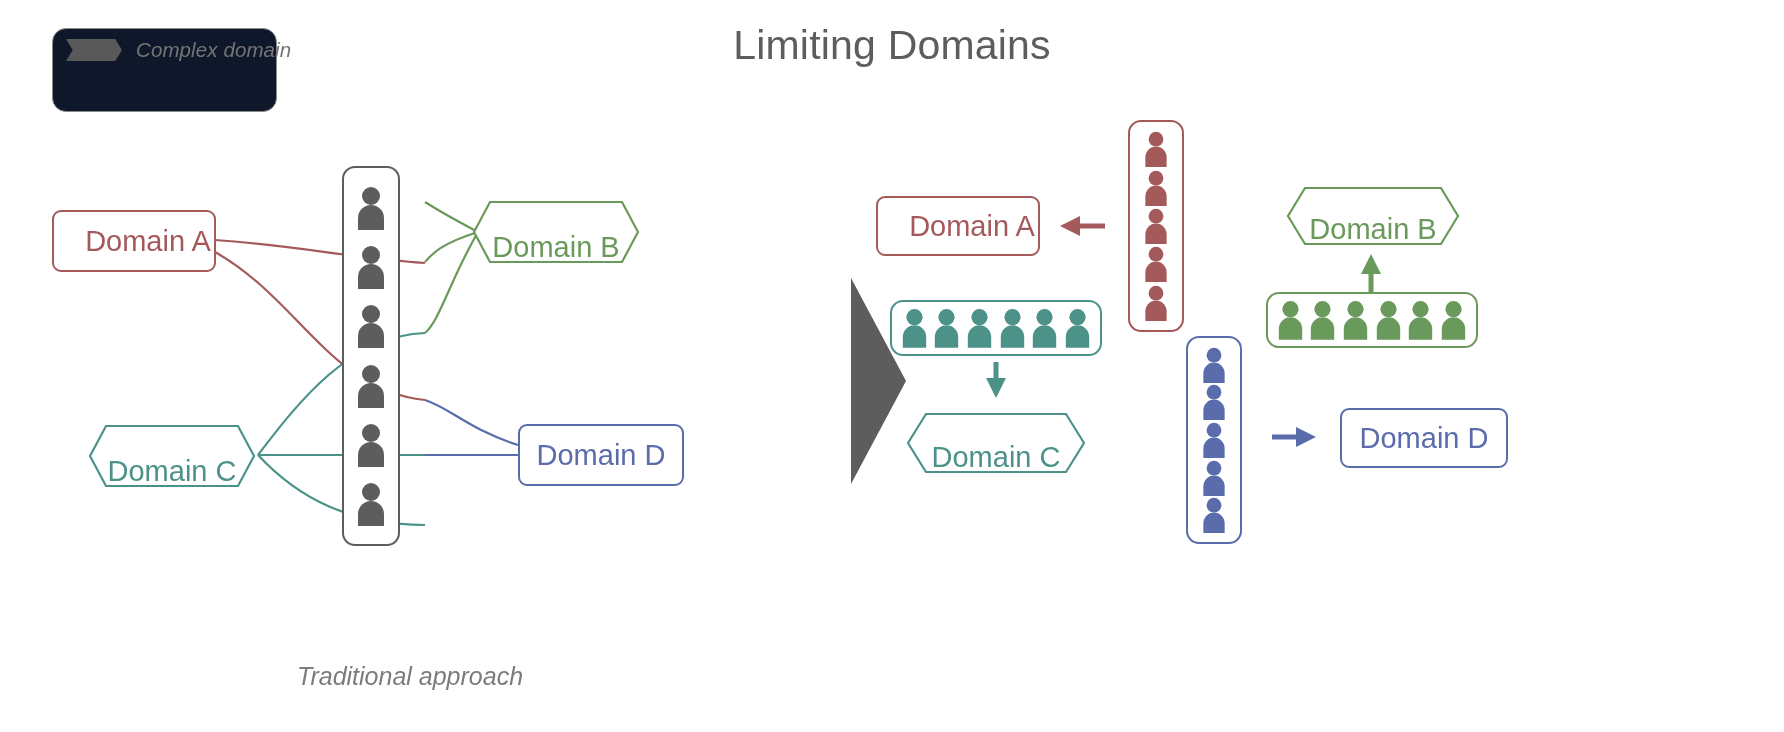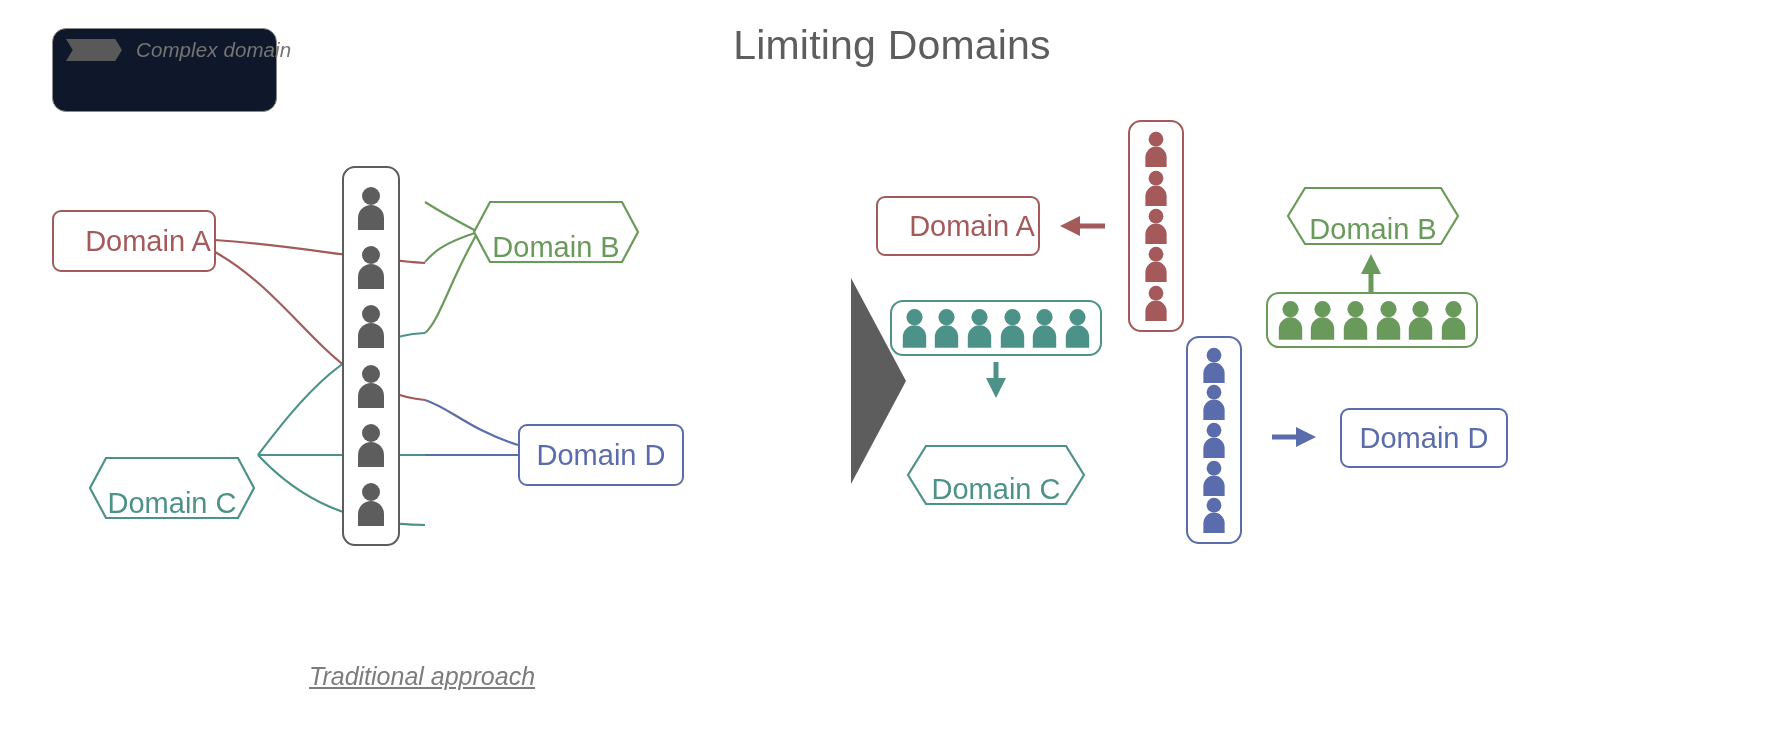--- a/index.html
+++ b/index.html
@@ -30,38 +30,38 @@
   .title{
     position:absolute;left:0;top:22px;width:1784px;text-align:center;
     font-size:41px;color:#5d5d5d;letter-spacing:.2px;
   }
 
   
   .caption{
     position:absolute;font-style:italic;font-size:25px;color:#7c7c7c;
     white-space:nowrap;
   }
-  .cap-left{left:309px;top:662px;text-decoration:underline;}
+  .cap-left{left:297px;top:662px;}
   .cap-right{left:1253px;top:662px;}
 
   
   .node{
     position:absolute;box-sizing:border-box;
     display:flex;align-items:center;justify-content:center;
     font-size:29px;white-space:nowrap;background:#fff;
   }
   .node.rect{border-width:2px;border-style:solid;border-radius:9px;}
   .node.hexwrap{border:none;background:transparent;align-items:flex-end;}
   .hex-svg{position:absolute;left:0;top:0;}
   .hex-label{position:relative;z-index:2;}
 
   
   .c-red{color:#a4595b;border-color:#a4595b;padding-left:28px;}
   .c-green{color:#6a9a5b;border-color:#6a9a5b;}
-  .c-teal{color:#4c9289;border-color:#4c9289;margin-top:32px;}
+  .c-teal{color:#4c9289;border-color:#4c9289;}
   .c-blue{color:#5a6cab;border-color:#5a6cab;}
 
   
   .pgroup{position:absolute;box-sizing:border-box;border-width:2px;border-style:solid;border-radius:13px;background:#fff;}
   .pgroup.vert{display:flex;flex-direction:column;align-items:center;justify-content:space-around;}
   .pgroup.horiz{display:flex;flex-direction:row;align-items:center;justify-content:space-around;}
   .person{display:block;flex:none;}
 </style>
 </head>
 <body>

